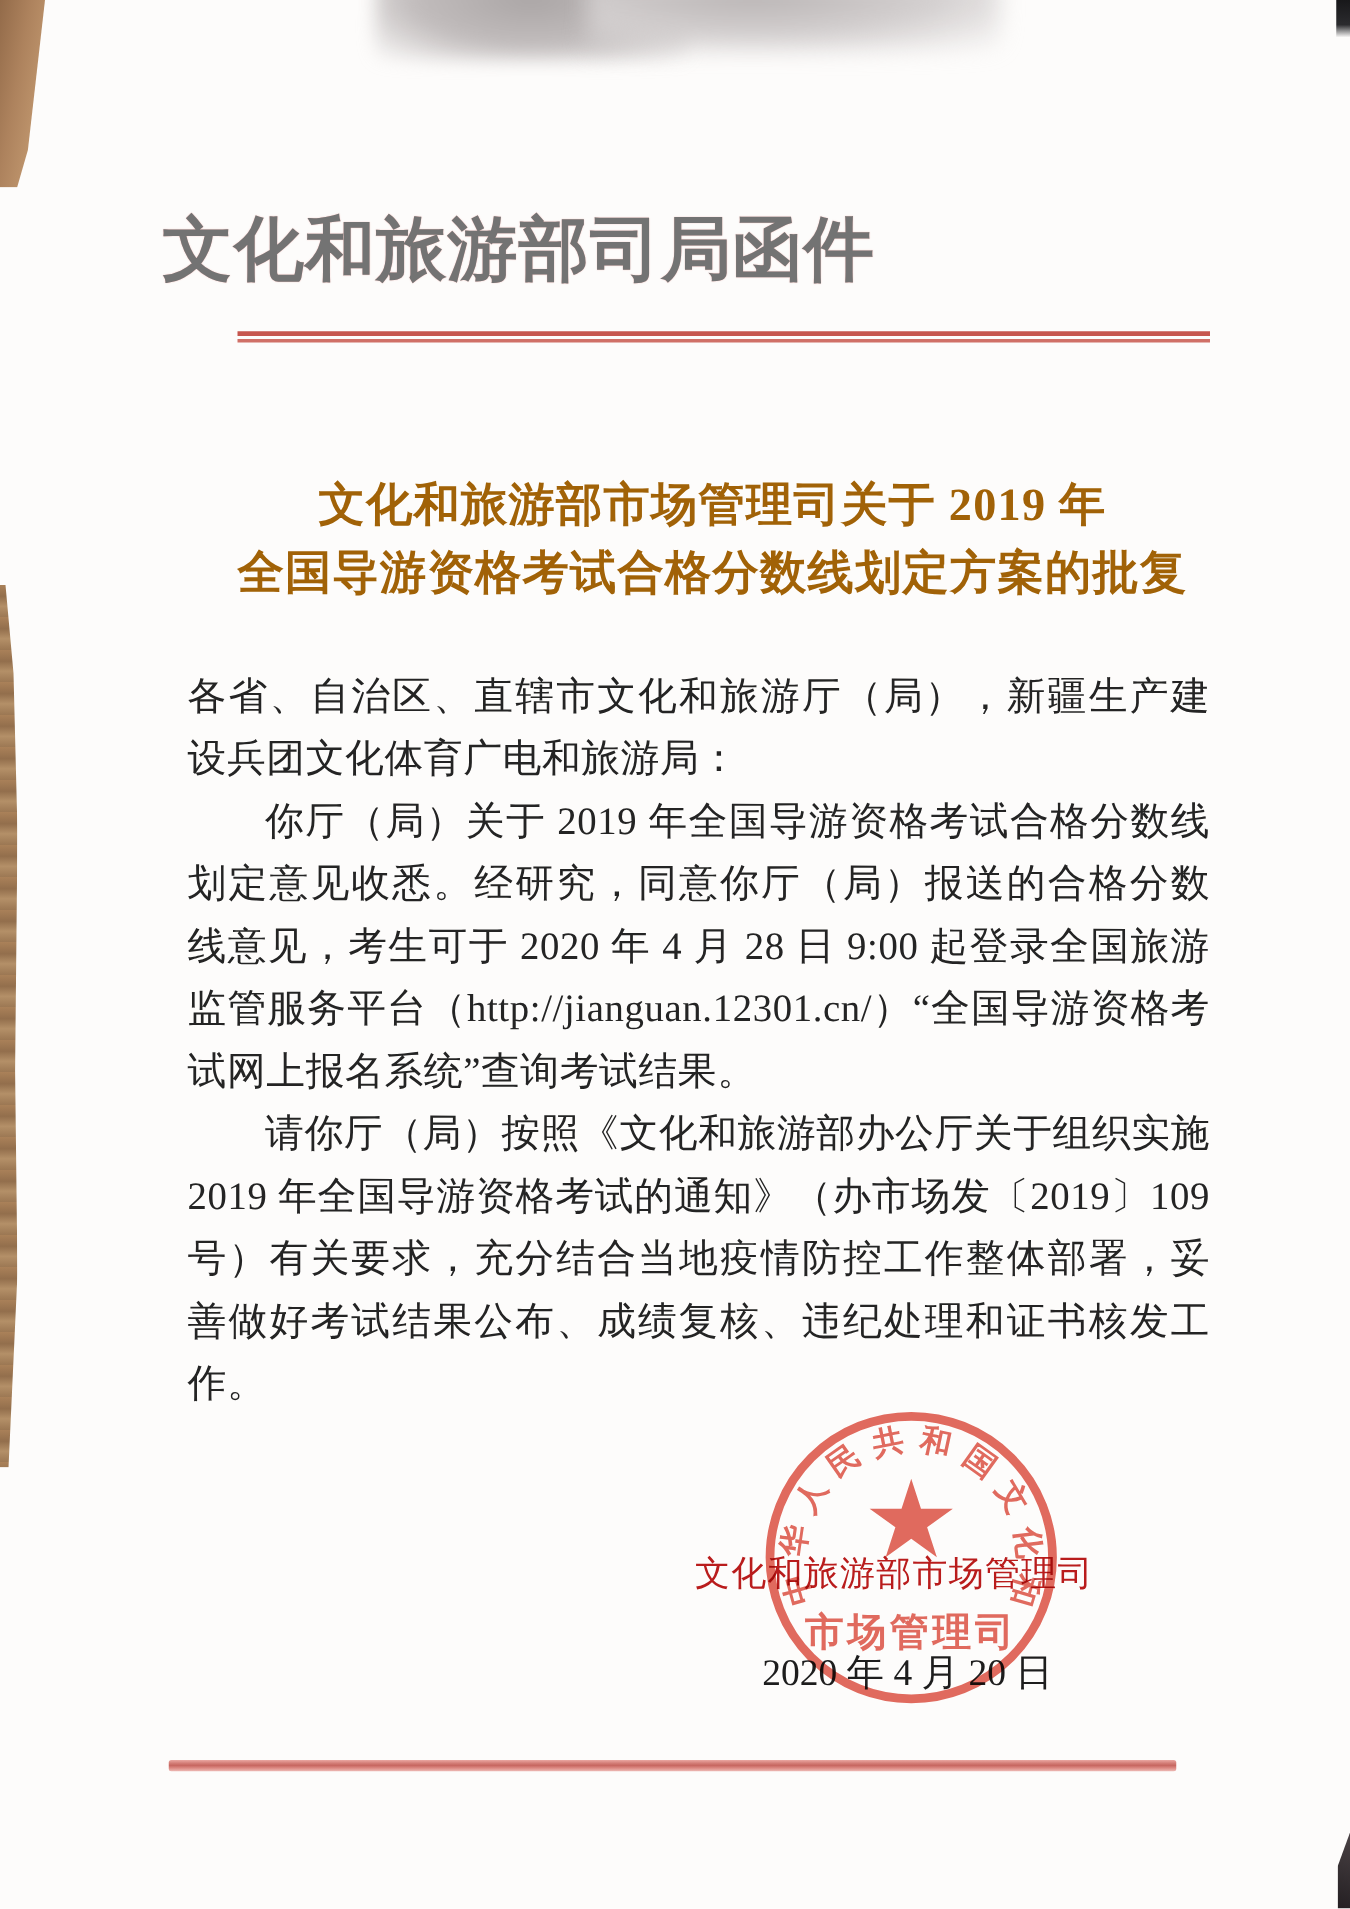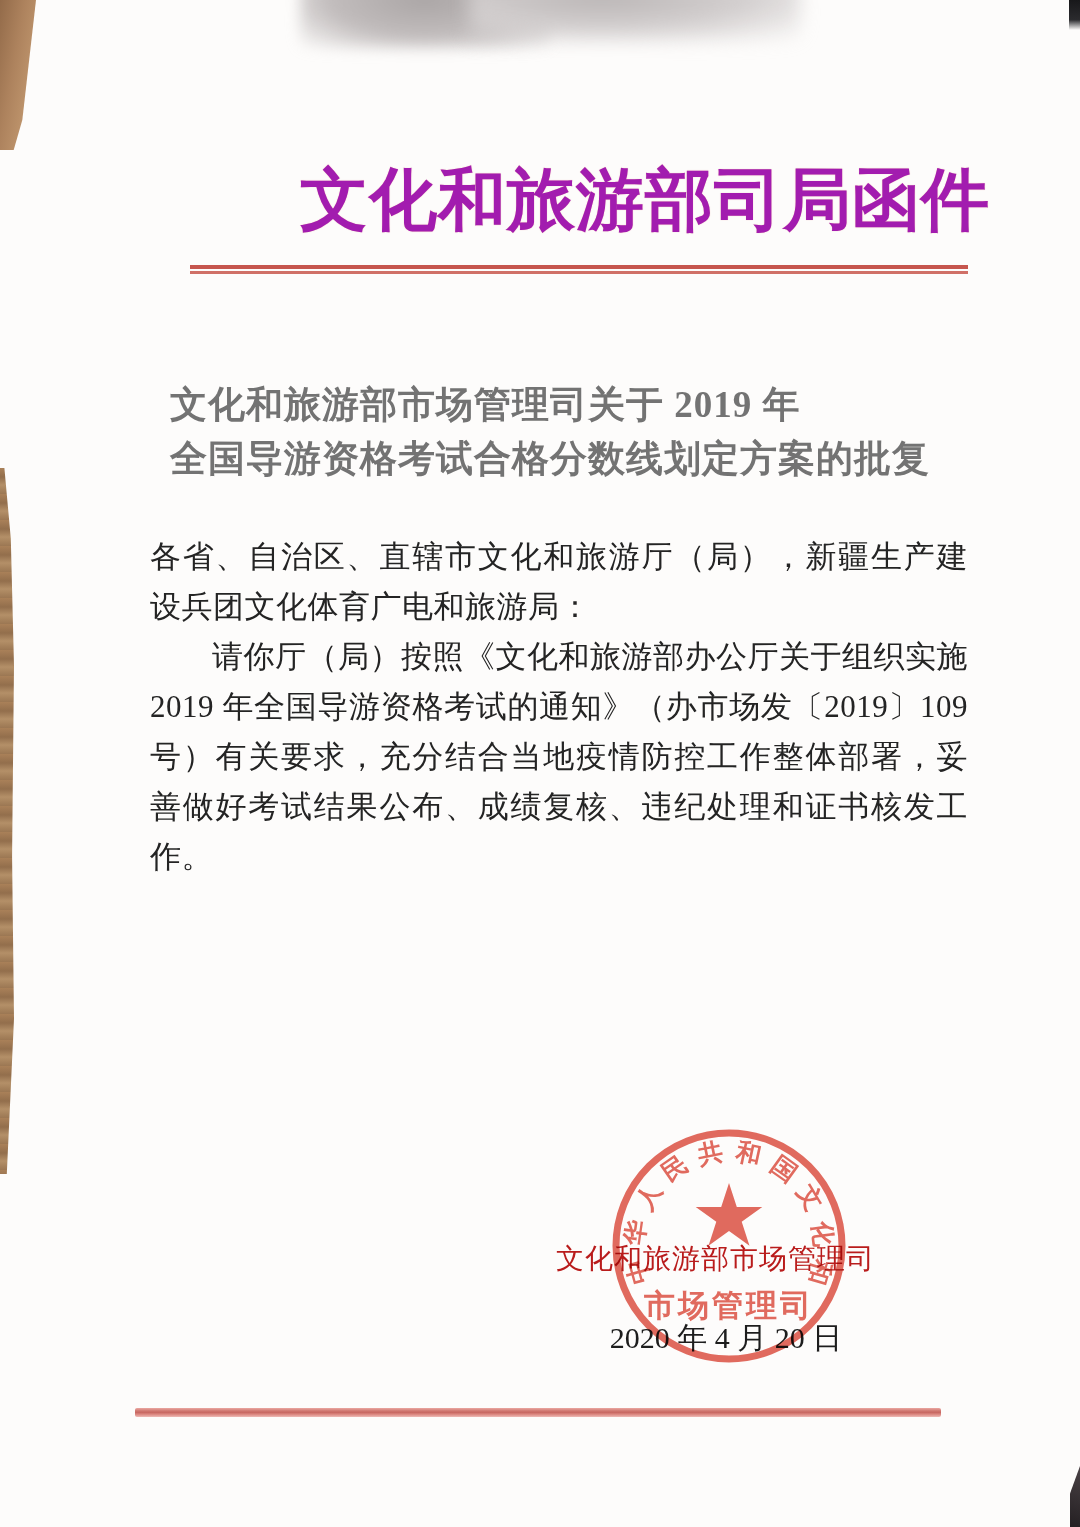--- a/index.html
+++ b/index.html
@@ -46,37 +46,38 @@
   }
   .bottom-red-line{
     left:135px;top:1408px;width:806px;height:9px;
     background:linear-gradient(180deg,#e9a09a 0%,#d0736c 28%,#c25a53 48%,#d87c75 70%,#ecb4af 100%);
     border-radius:2px;
     opacity:.92;
   }
   
   .letterhead{
     position:absolute;left:130px;top:152px;width:860px;
-    text-align:right;
-    color:#a21caf;
-    font-size:68px;
+    text-align:left;
+    color:#737373;
+    font-size:56px;
     font-weight:600;
     letter-spacing:1px;
     line-height:96px;
     white-space:nowrap;
     text-shadow:0 0 1px rgba(221,80,73,.45);
   }
   .letterhead-rule{
     position:absolute;left:190px;top:265px;width:778px;height:9px;
     background:linear-gradient(180deg,#c6564e 0%,#c6564e 42%,rgba(255,255,255,0) 42%,rgba(255,255,255,0) 66%,#d07067 66%,#d07067 100%);
   }
   
   .doc-title{
     position:absolute;left:170px;top:378px;width:800px;
-    color:#737373;
+    text-align:center;
+    color:#a16207;
     font-weight:700;
     font-size:37px;
     line-height:54px;
     letter-spacing:1px;
   }
   
   .body-text{
     position:absolute;left:150px;top:532px;width:818px;
     color:#242424;
     font-size:31px;
@@ -119,20 +120,21 @@
   <div class="letterhead">文化和旅游部司局函件</div>
   <div class="letterhead-rule"></div>
 
   <div class="doc-title">
     <div>文化和旅游部市场管理司关于 2019 年</div>
     <div>全国导游资格考试合格分数线划定方案的批复</div>
   </div>
 
   <div class="body-text">
     <p>各省、自治区、直辖市文化和旅游厅（局），新疆生产建设兵团文化体育广电和旅游局：</p>
+    <p class="indent">你厅（局）关于 2019 年全国导游资格考试合格分数线划定意见收悉。经研究，同意你厅（局）报送的合格分数线意见，考生可于 2020 年 4 月 28 日 9:00 起登录全国旅游监管服务平台（http://jianguan.12301.cn/）“全国导游资格考试网上报名系统”查询考试结果。</p>
     <p class="indent">请你厅（局）按照《文化和旅游部办公厅关于组织实施 2019 年全国导游资格考试的通知》（办市场发〔2019〕109 号）有关要求，充分结合当地疫情防控工作整体部署，妥善做好考试结果公布、成绩复核、违纪处理和证书核发工作。</p>
   </div>
 
   <div class="sig-org">文化和旅游部市场管理司</div>
   <div class="sig-date">2020 年 4 月 20 日</div>
 
   <svg class="seal" viewBox="0 0 246 252" xmlns="http://www.w3.org/2000/svg">
     <circle cx="123" cy="126" r="113" fill="none" stroke="#dc4a3c" stroke-width="7"></circle>
     <path id="sealArc" fill="none" d="M 45.1 162.4 A 86 86 0 1 1 200.9 162.4"></path>
     <text font-size="25" fill="#dc4a3c" font-weight="700" font-family="'Liberation Serif','DejaVu Serif',serif">

